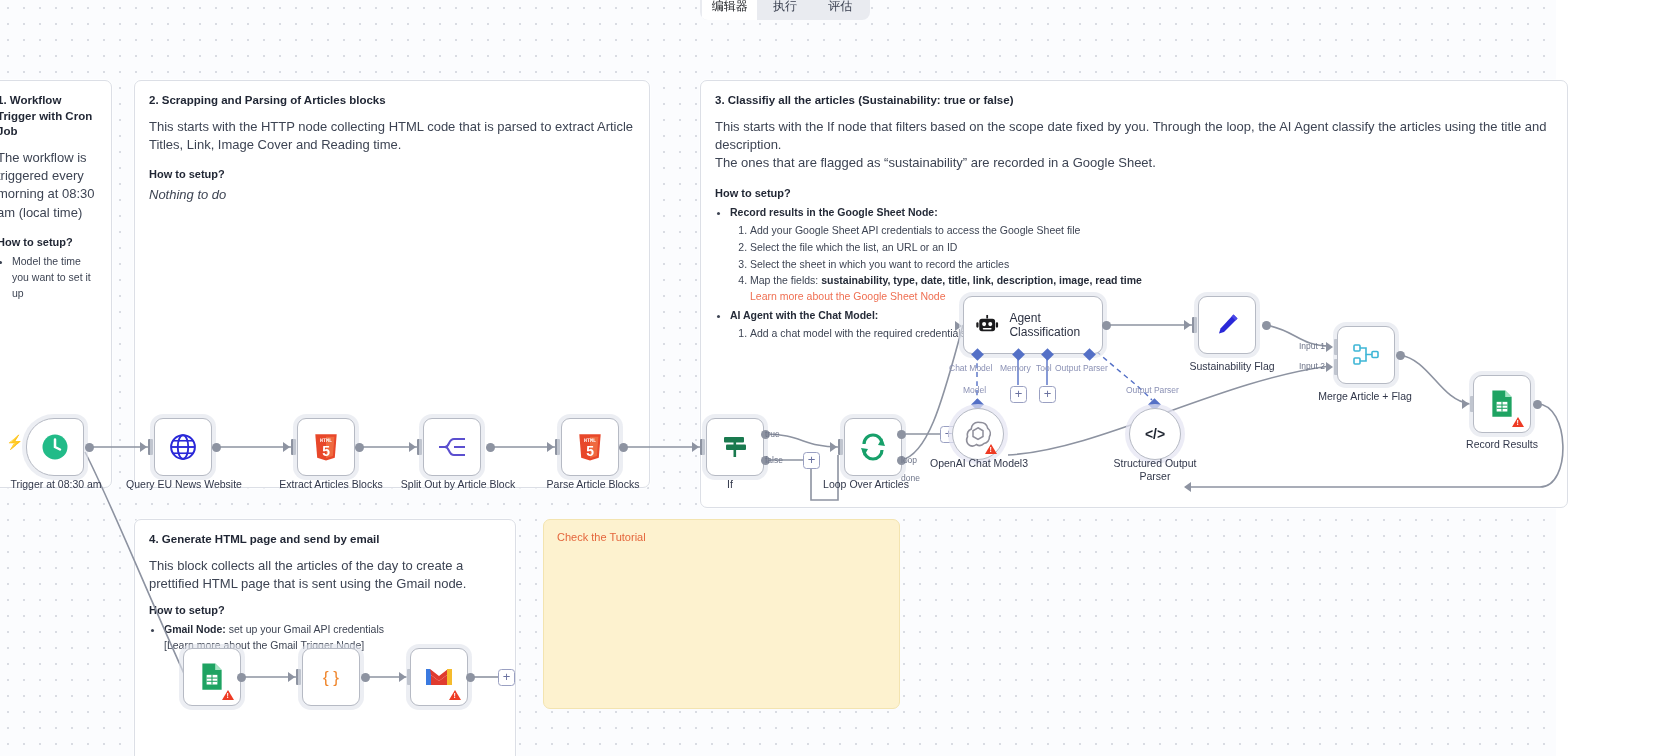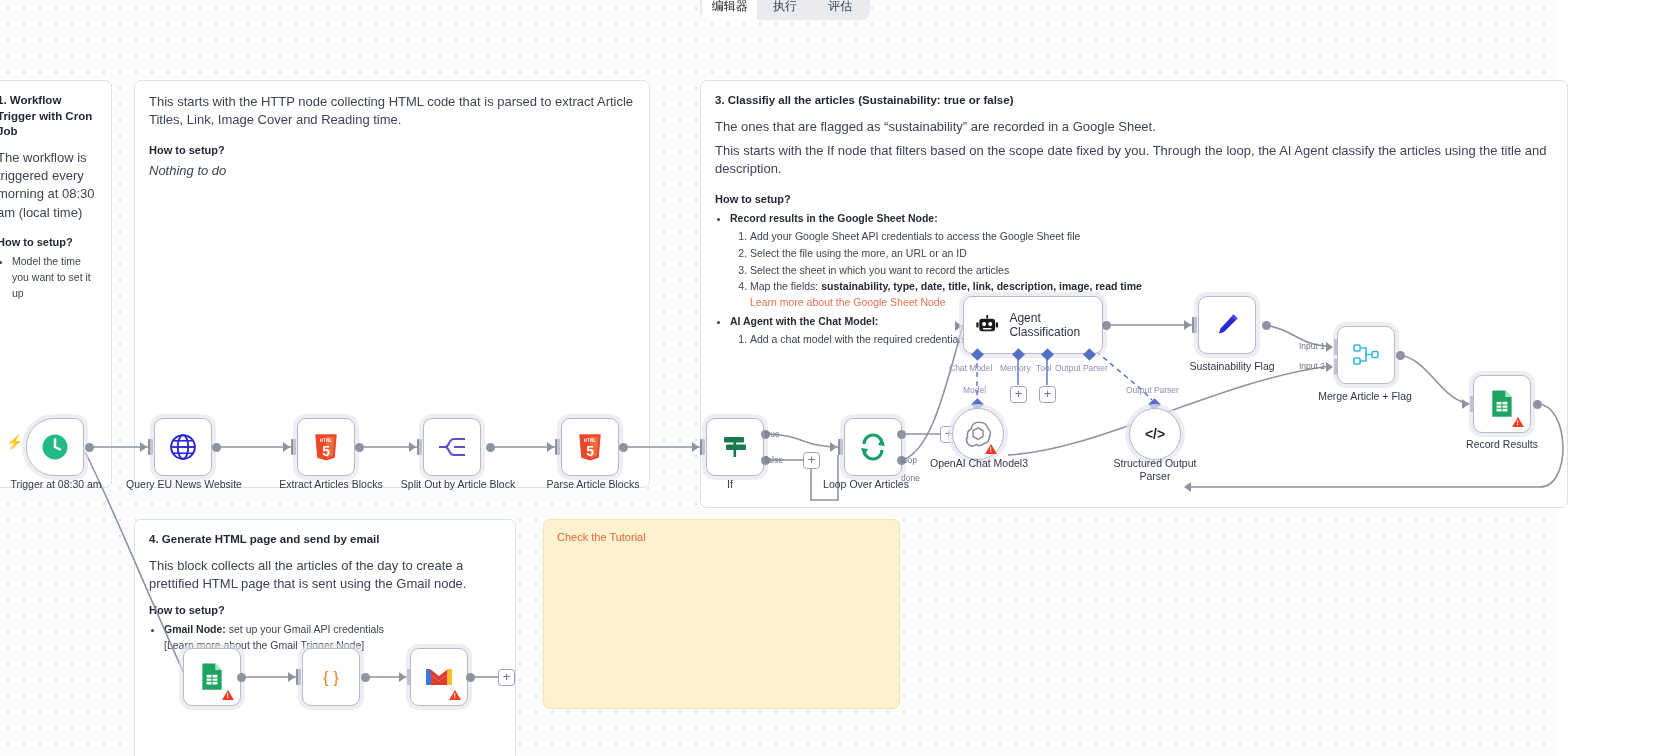--- a/index.html
+++ b/index.html
@@ -219,36 +219,37 @@
   <div class="panel" id="panel1">
     <h3>1. Workflow Trigger with Cron Job</h3>
     <p>The workflow is triggered every morning at 08:30 am (local time)</p>
     <h4>How to setup?</h4>
     <ul>
       <li>Model the time you want to set it up</li>
     </ul>
   </div>
 
   <div class="panel" id="panel2">
+    <h3>2. Scrapping and Parsing of Articles blocks</h3>
     <p>This starts with the HTTP node collecting HTML code that is parsed to extract Article Titles, Link, Image Cover and Reading time.</p>
     <h4>How to setup?</h4>
     <p class="italic">Nothing to do</p>
   </div>
 
   <div class="panel" id="panel3">
     <h3>3. Classifiy all the articles (Sustainability: true or false)</h3>
+    <p style="margin-bottom:0">This starts with the If node that filters based on the scope date fixed by you. Through the loop, the AI Agent classify the articles using the title and description.</p>
     <p>The ones that are flagged as “sustainability” are recorded in a Google Sheet.</p>
-    <p style="margin-bottom:0">This starts with the If node that filters based on the scope date fixed by you. Through the loop, the AI Agent classify the articles using the title and description.</p>
     <h4>How to setup?</h4>
     <ul>
       <li>
         <span class="bold">Record results in the Google Sheet Node:</span>
         <ol>
           <li>Add your Google Sheet API credentials to access the Google Sheet file</li>
-          <li>Select the file using the more, an URL or an ID</li>
+          <li>Select the file which the list, an URL or an ID</li>
           <li>Select the sheet in which you want to record the articles</li>
           <li>
             <span>Map the fields: </span><span class="bold">sustainability, type, date, title, link, description, image, read time</span><br>
             <span class="link-orange">Learn more about the Google Sheet Node</span>
           </li>
         </ol>
       </li>
       <li>
         <span class="bold">AI Agent with the Chat Model:</span>
         <ol>

